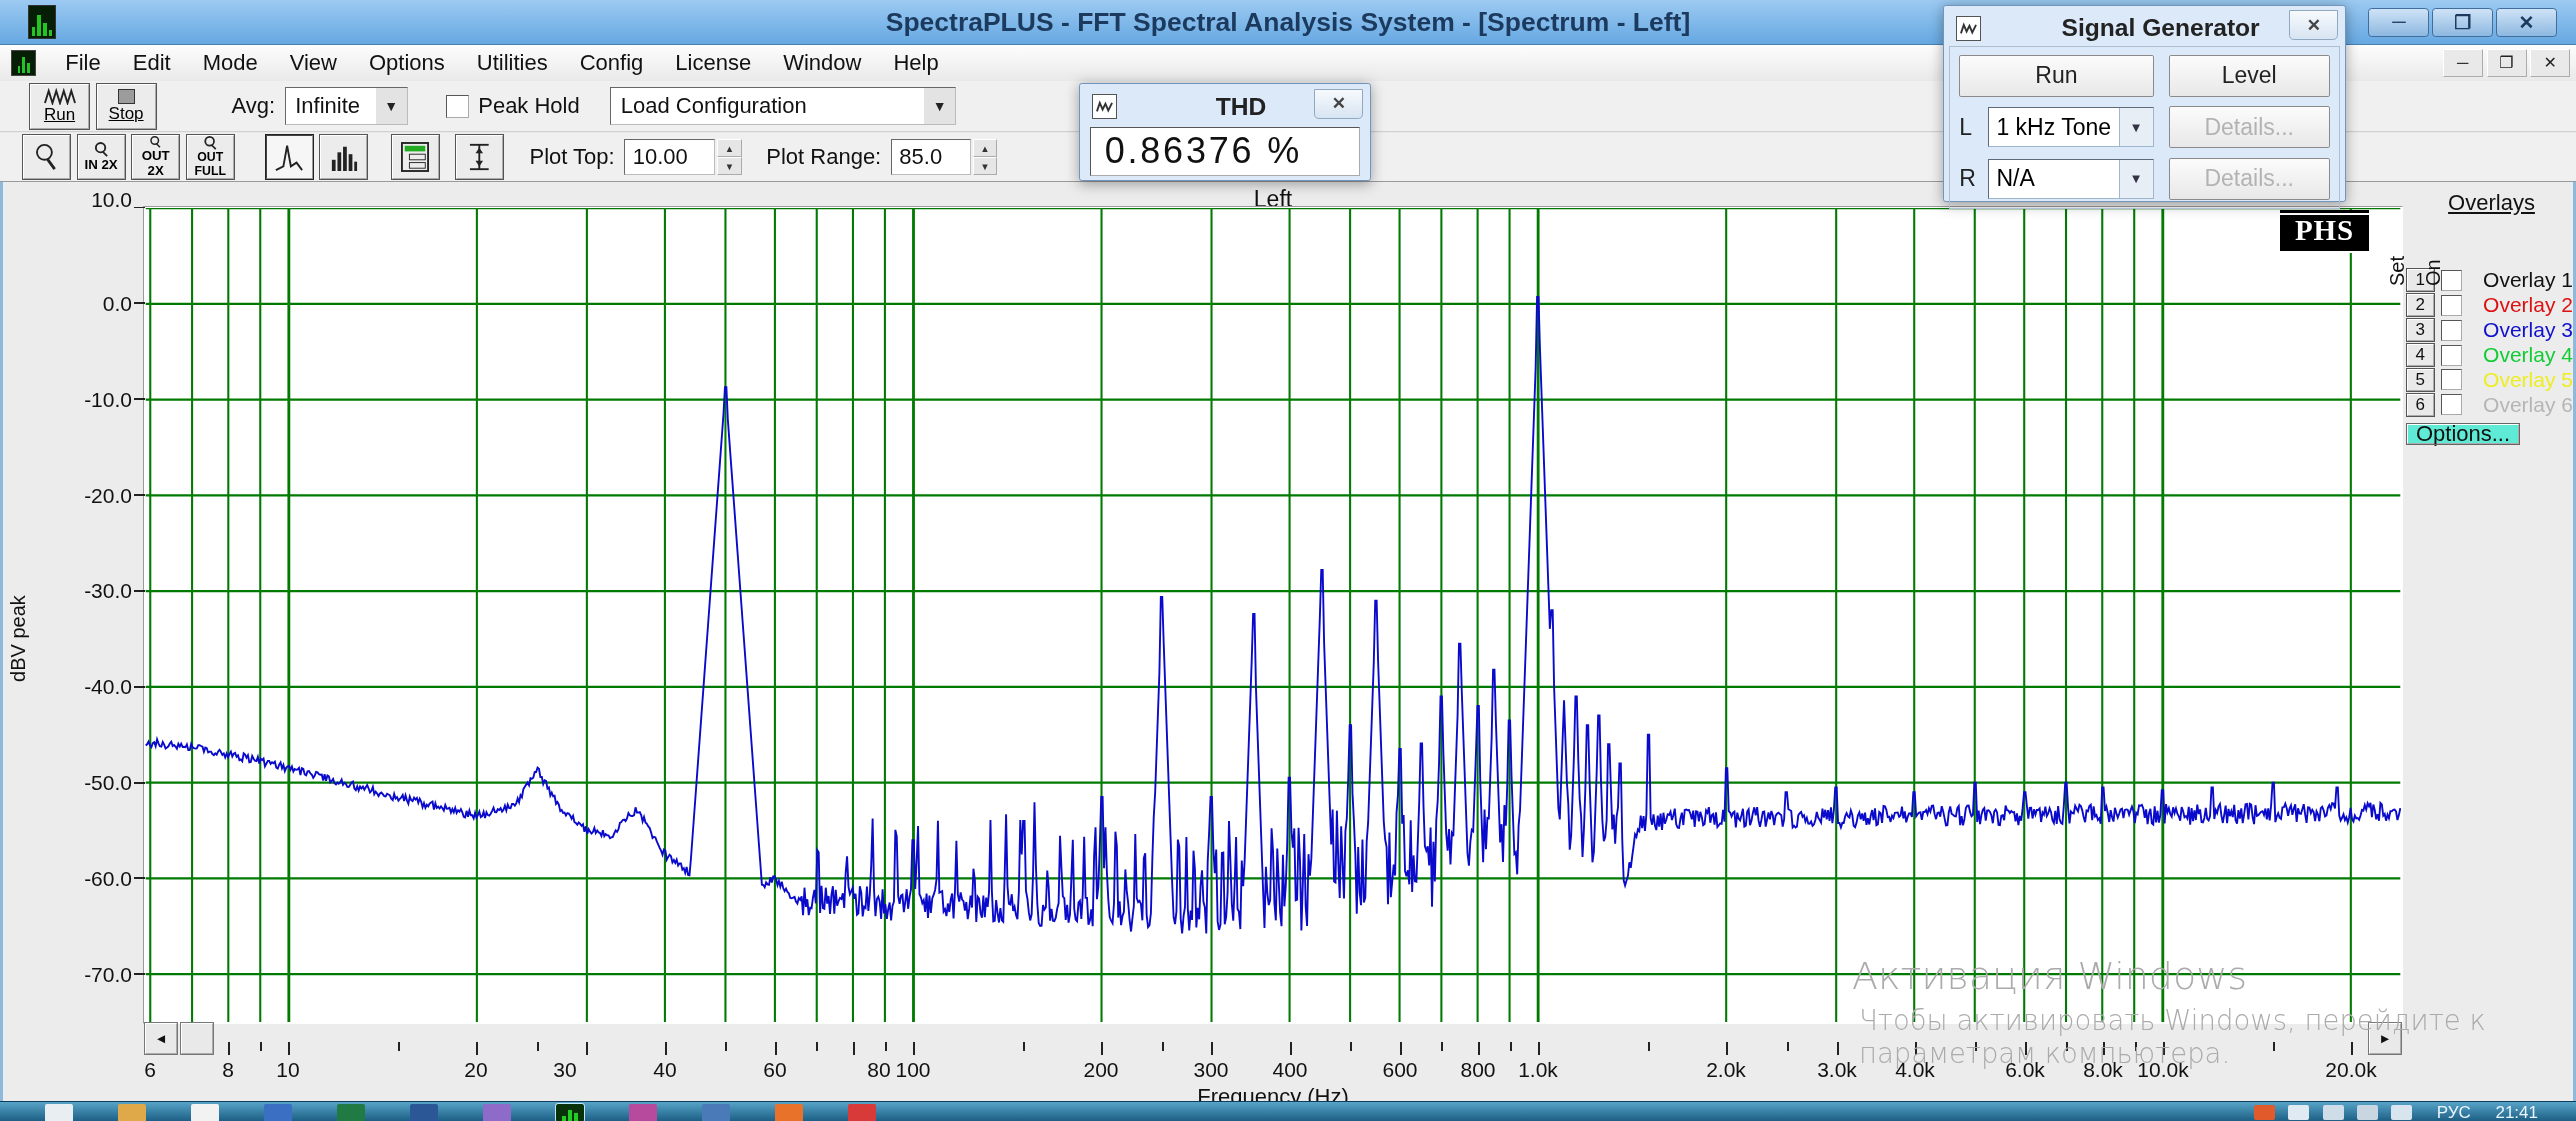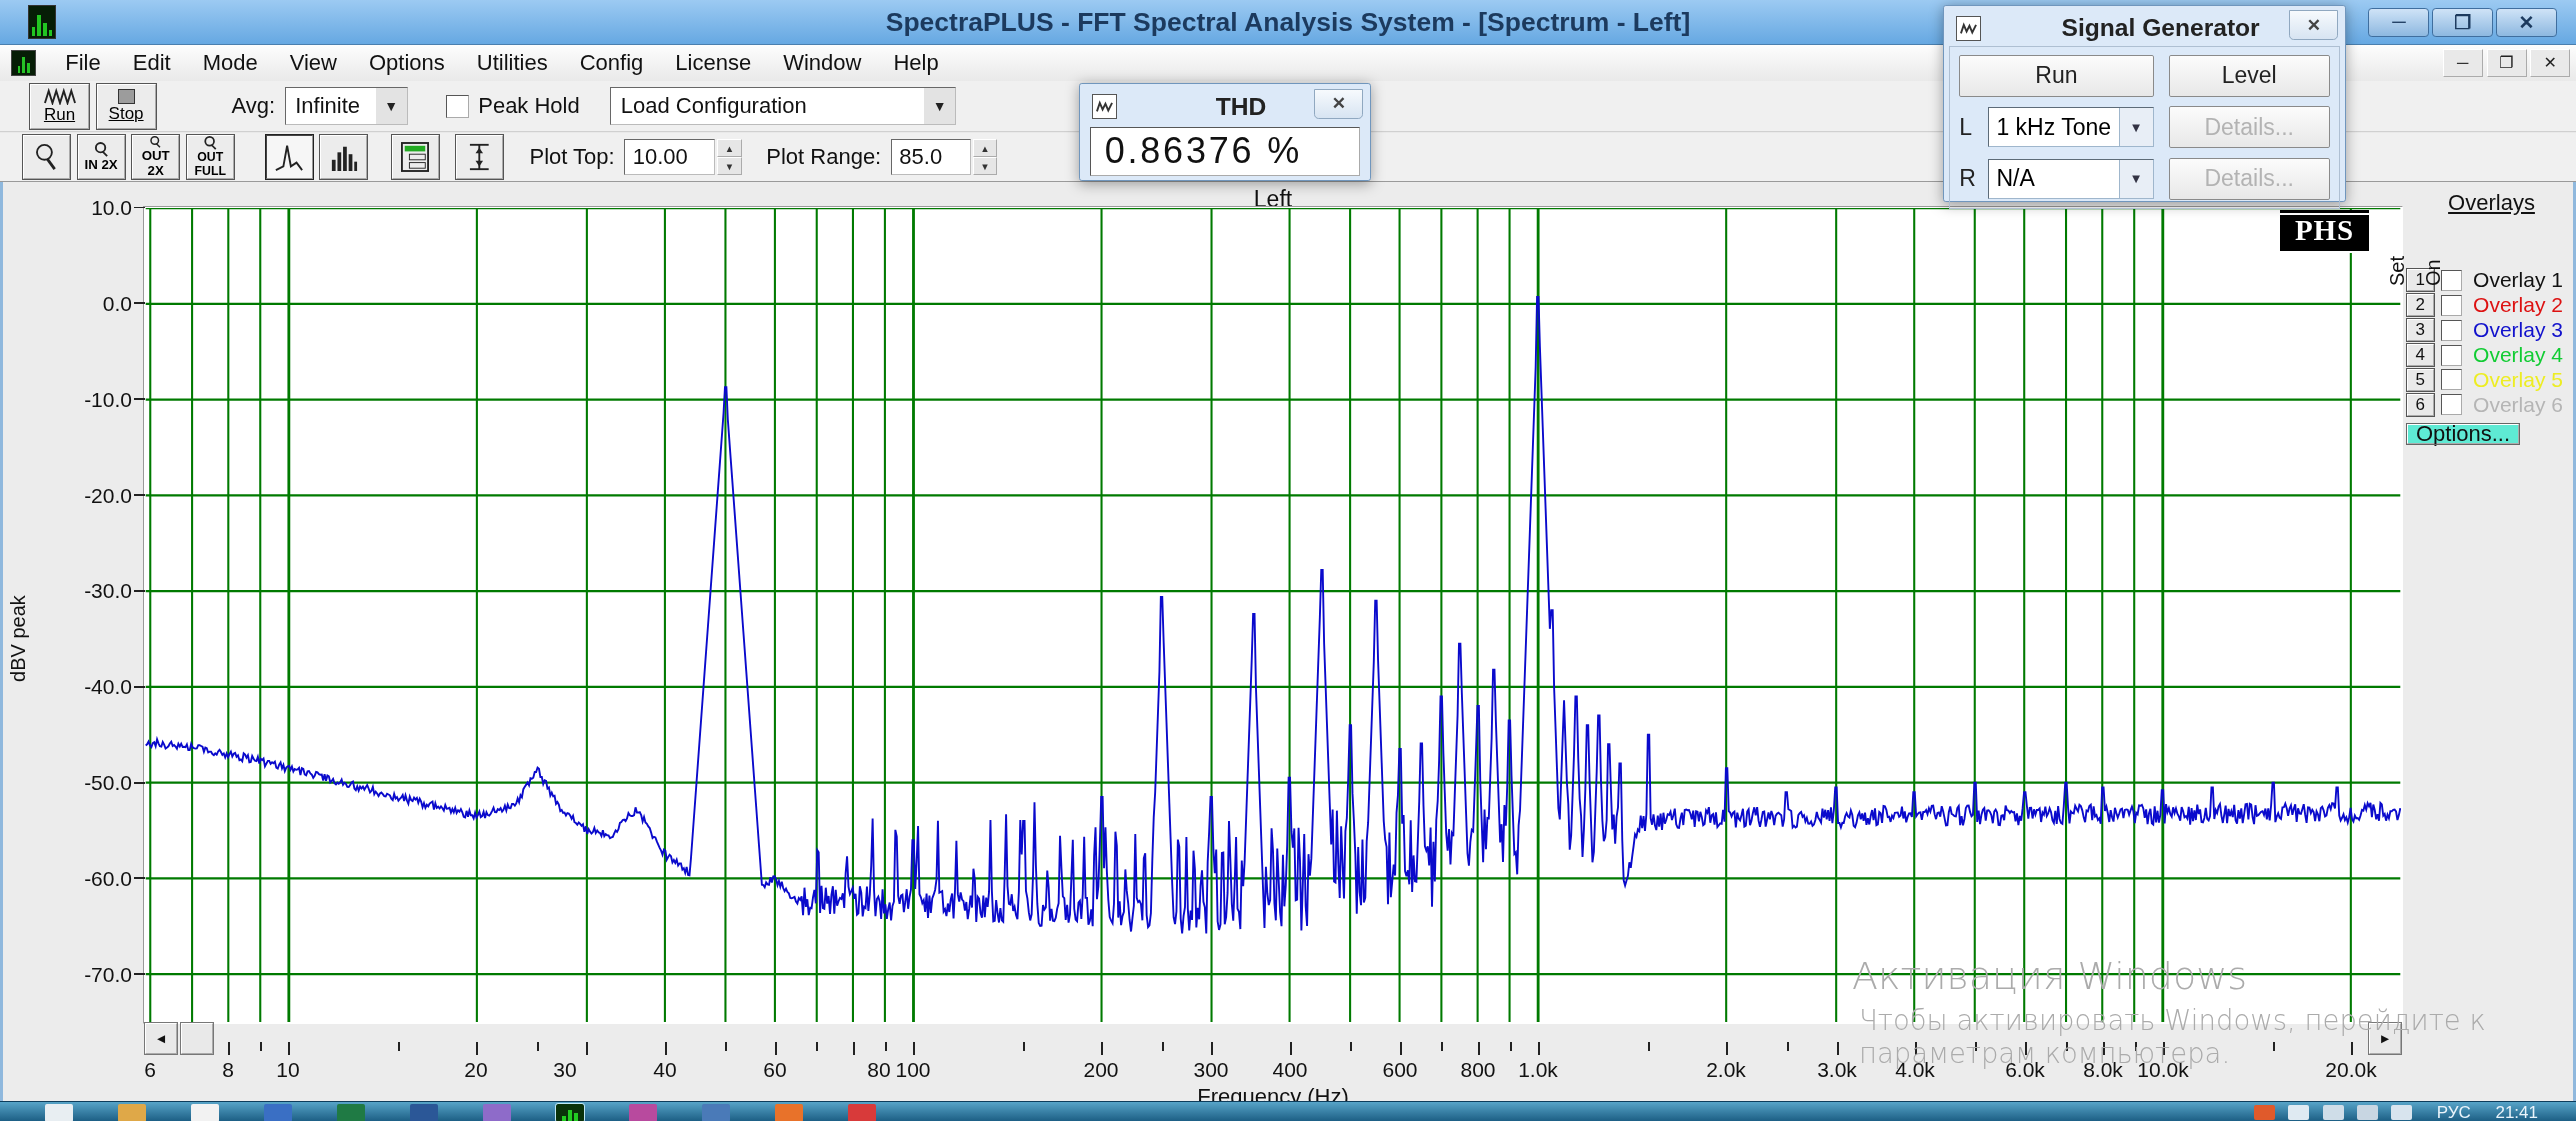--- a/index.html
+++ b/index.html
@@ -91,21 +91,21 @@
   .ovl{position:absolute;left:2404px;top:7.6px;width:169px;}
   .ovl-title{text-align:center;font-size:22px;color:#111;text-decoration:underline;margin-bottom:3.8px;}
   .ovl-cols{position:relative;height:49px;}
   .ovl-cols span{position:absolute;font-size:20px;color:#111;transform:rotate(-90deg);transform-origin:left bottom;}
   .set-col{left:1.9px;top:44px;}
   .on-col{left:38px;top:44px;}
   .ovl-row{display:flex;align-items:center;height:24px;margin-bottom:0.9px;}
   .ovl-num{width:26.5px;height:22px;background:#e9e9e9;border:1.9px outset #fff;outline:0.9px solid #555;
     font-size:17px;display:flex;align-items:center;justify-content:center;color:#111;}
   .ovl-chk{width:21px;height:21px;background:#fff;border:1.9px inset #aaa;margin-left:7.6px;}
-  .ovl-lbl{font-size:21px;margin-left:11px;white-space:nowrap;}
+  .ovl-lbl{font-size:21px;margin-left:21px;white-space:nowrap;}
   .ovl-opt{margin-top:7.6px;width:112px;height:20px;background:#5eead4;border:1.9px outset #fff;outline:0.9px solid #666;
     font-size:22px;display:flex;align-items:center;justify-content:center;color:#111;}
 
   
   .taskbar{position:absolute;left:0;top:1101px;width:2576px;height:20px;
     background:linear-gradient(#57a4c8,#1d5f85);border-top:0.9px solid #0d3d5c;display:flex;align-items:flex-start;}
   .tb-icon{width:28px;height:18px;margin-left:45px;border-radius:1.9px;}
   .tb-icon.active{outline:1.9px solid #bfe6f5;background:#0a320a !important;display:flex;align-items:flex-end;justify-content:center;gap:1.9px;}
   .tb-icon.active i{display:block;width:3.8px;background:#2c2;}
   .tray{position:absolute;right:38px;top:0.9px;display:flex;align-items:center;gap:24.6px;}
@@ -341,21 +341,21 @@
       <line x1="0" y1="404.70588235294116" x2="2382" y2="404.70588235294116" stroke="#007a00" stroke-width="2.4"></line>
       <line x1="0" y1="505.88235294117646" x2="2382" y2="505.88235294117646" stroke="#007a00" stroke-width="2.4"></line>
       <line x1="0" y1="607.0588235294118" x2="2382" y2="607.0588235294118" stroke="#007a00" stroke-width="2.4"></line>
       <line x1="0" y1="708.2352941176471" x2="2382" y2="708.2352941176471" stroke="#007a00" stroke-width="2.4"></line>
       <line x1="0" y1="809.4117647058823" x2="2382" y2="809.4117647058823" stroke="#007a00" stroke-width="2.4"></line>
       <polyline points="0.0,567.8 1.5,566.6 3.0,563.8 4.5,567.7 6.0,569.6 7.5,565.4 9.0,564.4 10.5,568.6 12.0,561.3 13.5,565.6 15.0,568.7 16.5,569.1 18.0,564.2 19.5,566.9 21.0,571.0 22.5,569.9 24.0,568.7 25.5,565.8 27.0,563.9 28.5,568.4 30.0,567.4 31.5,569.0 33.0,571.3 34.5,566.1 36.0,568.9 37.5,566.0 39.0,569.5 40.5,569.2 42.0,569.6 43.5,566.7 45.0,572.8 46.5,572.8 48.0,566.3 49.5,569.7 51.0,570.6 52.5,571.2 54.0,571.0 55.5,567.5 57.0,567.6 58.5,568.4 60.0,569.2 61.5,574.5 63.0,570.1 64.5,570.7 66.0,575.2 67.5,574.4 69.0,574.4 70.5,576.9 72.0,578.1 73.5,576.2 75.0,577.5 76.5,574.1 78.0,572.4 79.5,574.7 81.0,577.7 82.5,576.2 84.0,580.5 85.5,576.3 87.0,580.3 88.5,577.0 90.0,574.4 91.5,579.5 93.0,576.6 94.5,575.7 96.0,579.8 97.5,578.2 99.0,583.4 100.5,582.7 102.0,584.6 103.5,576.2 105.0,577.5 106.5,580.8 108.0,578.2 109.5,585.7 111.0,585.2 112.5,578.9 114.0,581.8 115.5,584.0 117.0,584.4 118.5,579.9 120.0,587.0 121.5,581.8 123.0,583.3 124.5,581.6 126.0,589.9 127.5,587.0 129.0,584.1 130.5,584.1 132.0,587.2 133.5,585.6 135.0,586.6 136.5,585.0 138.0,591.4 139.5,592.3 141.0,588.2 142.5,585.7 144.0,592.1 145.5,588.4 147.0,594.9 148.5,591.3 150.0,589.9 151.5,589.4 153.0,593.4 154.5,590.1 156.0,595.4 157.5,592.8 159.0,593.5 160.5,593.1 162.0,591.5 163.5,599.2 165.0,591.8 166.5,592.6 168.0,598.5 169.5,599.4 171.0,595.2 172.5,594.9 174.0,597.4 175.5,598.7 177.0,602.0 178.5,599.9 180.0,595.8 181.5,596.2 183.0,598.1 184.5,598.7 186.0,598.6 187.5,604.9 189.0,598.3 190.5,605.2 192.0,599.5 193.5,600.4 195.0,606.9 196.5,605.4 198.0,603.1 199.5,607.7 201.0,608.9 202.5,607.1 204.0,608.2 205.5,606.7 207.0,603.8 208.5,609.4 210.0,607.3 211.5,608.4 213.0,611.5 214.5,611.7 216.0,609.7 217.5,607.0 219.0,606.0 220.5,613.3 222.0,615.1 223.5,611.1 225.0,615.6 226.5,611.3 228.0,613.3 229.5,611.3 231.0,614.5 232.5,611.9 234.0,609.7 235.5,613.3 237.0,617.5 238.5,615.8 240.0,611.6 241.5,619.3 243.0,616.6 244.5,618.6 246.0,621.3 247.5,618.6 249.0,617.6 250.5,619.3 252.0,621.4 253.5,621.6 255.0,618.8 256.5,619.6 258.0,620.5 259.5,624.0 261.0,625.5 262.5,619.0 264.0,623.9 265.5,622.4 267.0,626.1 268.5,624.3 270.0,622.7 271.5,620.2 273.0,626.6 274.5,620.5 276.0,625.8 277.5,629.4 279.0,621.8 280.5,625.5 282.0,626.5 283.5,622.9 285.0,625.0 286.5,623.3 288.0,628.4 289.5,624.1 291.0,627.1 292.5,633.1 294.0,628.7 295.5,633.8 297.0,630.5 298.5,632.1 300.0,629.2 301.5,628.0 303.0,627.1 304.5,635.6 306.0,628.8 307.5,633.8 309.0,632.5 310.5,634.4 312.0,632.2 313.5,634.1 315.0,636.6 316.5,630.8 318.0,634.6 319.5,634.4 321.0,633.7 322.5,638.7 324.0,635.0 325.5,638.4 327.0,633.7 328.5,639.2 330.0,636.3 331.5,637.8 333.0,635.0 334.5,638.4 336.0,643.2 337.5,643.9 339.0,636.9 340.5,643.1 342.0,636.6 343.5,641.6 345.0,641.6 346.5,644.9 348.0,638.8 349.5,644.2 351.0,641.4 352.5,637.6 354.0,643.6 355.5,642.5 357.0,637.9 358.5,644.5 360.0,638.4 361.5,641.4 363.0,642.0 364.5,640.0 366.0,636.9 367.5,633.5 369.0,638.3 370.5,638.4 372.0,635.2 373.5,636.1 375.0,634.0 376.5,637.7 378.0,635.7 379.5,631.4 381.0,636.6 382.5,630.3 384.0,634.0 385.5,634.2 387.0,629.7 388.5,629.7 390.0,631.5 391.5,629.1 393.0,623.7 394.5,627.8 396.0,620.3 397.5,622.5 399.0,614.0 400.5,611.4 402.0,609.2 403.5,606.9 405.0,610.0 406.5,602.5 408.0,603.0 409.5,601.9 411.0,595.9 412.5,596.0 414.0,591.2 415.5,592.5 417.0,601.2 418.5,601.2 420.0,608.6 421.5,604.7 423.0,605.4 424.5,613.4 426.0,612.2 427.5,620.8 429.0,617.7 430.5,621.5 432.0,621.0 433.5,629.6 435.0,627.6 436.5,630.4 438.0,637.2 439.5,636.0 441.0,639.0 442.5,638.7 444.0,641.9 445.5,639.3 447.0,639.8 448.5,641.9 450.0,645.2 451.5,642.2 453.0,648.9 454.5,649.8 456.0,651.6 457.5,649.2 459.0,650.7 460.5,652.8 462.0,651.2 463.5,659.1 465.0,653.3 466.5,661.3 468.0,656.2 469.5,658.9 471.0,660.9 472.5,659.3 474.0,654.9 475.5,660.4 477.0,657.6 478.5,659.7 480.0,660.3 481.5,663.4 483.0,657.4 484.5,663.8 486.0,661.6 487.5,662.8 489.0,662.8 490.5,665.8 492.0,665.0 493.5,664.5 495.0,660.8 496.5,657.6 498.0,659.1 499.5,656.2 501.0,649.7 502.5,648.7 504.0,646.6 505.5,646.1 507.0,647.8 508.5,644.9 510.0,639.3 511.5,641.6 513.0,642.4 514.5,642.3 516.0,641.5 517.5,633.2 519.0,638.7 520.5,638.7 522.0,638.2 523.5,641.4 525.0,648.3 526.5,643.4 528.0,649.2 529.5,650.6 531.0,653.3 532.5,655.1 534.0,659.9 535.5,665.6 537.0,664.4 538.5,665.0 540.0,669.2 541.5,672.7 543.0,676.1 544.5,679.0 546.0,683.3 547.5,677.8 549.0,678.9 550.5,688.6 552.0,685.8 553.5,683.3 555.0,684.8 556.5,691.4 558.0,688.9 559.5,692.0 561.0,688.5 562.5,694.6 564.0,692.4 565.5,692.4 567.0,699.0 568.5,697.5 570.0,702.5 571.5,696.1 573.0,704.7 574.5,705.0 576.0,687.9 577.5,667.4 579.0,646.9 580.5,626.5 582.0,606.0 583.5,585.5 585.0,565.0 586.5,544.5 588.0,524.0 589.5,503.5 591.0,483.0 592.5,462.5 594.0,442.1 595.5,421.6 597.0,401.1 598.5,380.6 600.0,360.1 601.5,339.6 603.0,319.1 604.5,298.6 606.0,278.2 607.5,257.7 609.0,237.2 610.5,216.7 612.0,189.2 613.5,189.2 615.0,223.2 616.5,243.7 618.0,264.2 619.5,284.6 621.0,305.1 622.5,325.6 624.0,346.1 625.5,366.6 627.0,387.1 628.5,407.6 630.0,428.1 631.5,448.5 633.0,469.0 634.5,489.5 636.0,510.0 637.5,530.5 639.0,551.0 640.5,571.5 642.0,592.0 643.5,612.5 645.0,632.9 646.5,653.4 648.0,673.9 649.5,694.4 651.0,714.9 652.5,715.3 654.0,717.7 655.5,712.5 657.0,714.6 658.5,715.1 660.0,707.1 661.5,712.6 663.0,706.2 664.5,706.0 666.0,709.2 667.5,715.5 669.0,711.0 670.5,717.2 672.0,711.8 673.5,718.5 675.0,721.8 676.5,719.2 678.0,722.7 679.5,724.1 681.0,729.0 682.5,729.2 684.0,728.6 685.5,727.8 687.0,732.8 688.5,734.8 690.0,729.1 691.5,731.0 693.0,727.2 694.5,747.1 696.0,718.1 697.5,738.3 699.0,730.3 700.5,747.0 702.0,739.3 703.5,739.8 705.0,728.4 706.5,720.5 708.0,734.6 709.5,678.4 711.0,680.8 712.5,744.9 714.0,716.0 715.5,739.7 717.0,740.4 718.5,718.1 720.0,734.9 721.5,726.9 723.0,745.9 724.5,725.6 726.0,716.5 727.5,745.5 729.0,720.3 730.5,737.1 732.0,732.4 733.5,728.9 735.0,730.0 736.5,724.0 738.0,739.5 739.5,702.6 741.0,685.0 742.5,716.9 744.0,725.0 745.5,721.8 747.0,718.1 748.5,729.8 750.0,724.5 751.5,746.6 753.0,745.2 754.5,716.5 756.0,723.3 757.5,748.5 759.0,738.2 760.5,739.5 762.0,716.8 763.5,742.7 765.0,725.6 766.5,694.8 768.0,645.1 769.5,721.0 771.0,748.2 772.5,730.1 774.0,727.5 775.5,732.9 777.0,751.1 778.5,719.7 780.0,745.3 781.5,735.7 783.0,751.1 784.5,740.4 786.0,733.7 787.5,752.7 789.0,737.4 790.5,732.9 792.0,657.0 793.5,664.1 795.0,726.9 796.5,735.2 798.0,726.5 799.5,725.5 801.0,744.0 802.5,733.2 804.0,719.7 805.5,740.4 807.0,727.9 808.5,720.1 810.0,667.8 811.5,667.8 813.0,719.4 814.5,690.4 816.0,652.9 817.5,725.0 819.0,728.2 820.5,734.5 822.0,731.3 823.5,743.7 825.0,724.4 826.5,750.1 828.0,726.4 829.5,744.8 831.0,729.4 832.5,725.5 834.0,720.5 835.5,709.3 837.0,647.5 838.5,723.4 840.0,722.6 841.5,721.7 843.0,743.3 844.5,740.7 846.0,748.1 847.5,734.8 849.0,743.8 850.5,730.7 852.0,724.2 853.5,750.7 855.0,721.4 856.5,668.6 858.0,724.9 859.5,732.8 861.0,723.2 862.5,730.6 864.0,732.3 865.5,742.3 867.0,733.2 868.5,751.4 870.0,740.5 871.5,726.4 873.0,739.1 874.5,698.0 876.0,709.8 877.5,754.3 879.0,727.6 880.5,729.6 882.0,745.0 883.5,749.7 885.0,726.3 886.5,749.2 888.0,728.5 889.5,738.4 891.0,722.6 892.5,646.7 894.0,721.7 895.5,753.7 897.0,753.2 898.5,731.1 900.0,745.1 901.5,754.9 903.0,739.6 904.5,752.6 906.0,754.1 907.5,705.4 909.0,640.6 910.5,716.4 912.0,735.3 913.5,736.0 915.0,725.0 916.5,742.6 918.0,738.3 919.5,746.9 921.0,751.3 922.5,722.4 924.0,646.5 925.5,683.1 927.0,647.5 928.5,647.5 930.0,721.5 931.5,729.4 933.0,744.0 934.5,752.7 936.0,746.2 937.5,703.7 939.0,627.8 940.5,694.6 942.0,735.0 943.5,755.5 945.0,758.5 946.5,758.3 948.0,736.5 949.5,741.3 951.0,739.0 952.5,700.0 954.0,717.9 955.5,752.9 957.0,740.6 958.5,752.9 960.0,753.3 961.5,749.8 963.0,740.2 964.5,734.6 966.0,663.2 967.5,698.0 969.0,727.4 970.5,729.2 972.0,752.1 973.5,736.3 975.0,755.0 976.5,746.4 978.0,707.5 979.5,667.4 981.0,740.4 982.5,751.7 984.0,753.4 985.5,733.8 987.0,731.9 988.5,751.1 990.0,724.6 991.5,664.4 993.0,728.9 994.5,728.9 996.0,757.2 997.5,753.0 999.0,740.9 1000.5,758.8 1002.0,684.2 1003.5,654.3 1005.0,730.2 1006.5,716.9 1008.0,674.4 1009.5,622.2 1011.0,622.2 1012.5,697.5 1014.0,654.3 1015.5,701.2 1017.0,730.7 1018.5,749.1 1020.0,753.0 1021.5,755.7 1023.0,734.8 1024.5,658.9 1026.0,673.8 1027.5,749.7 1029.0,732.6 1030.5,757.7 1032.0,748.1 1033.5,743.5 1035.0,698.8 1036.5,721.5 1038.0,734.3 1039.5,752.2 1041.0,764.4 1042.5,750.2 1044.0,737.2 1045.5,661.3 1047.0,728.7 1048.5,733.3 1050.0,731.9 1051.5,735.5 1053.0,752.6 1054.5,686.9 1056.0,681.7 1057.5,747.2 1059.0,759.8 1060.5,757.9 1062.0,745.0 1063.5,688.9 1065.0,643.5 1066.5,617.5 1068.0,575.0 1069.5,532.5 1071.0,490.0 1072.5,410.8 1074.0,410.8 1075.5,459.0 1077.0,501.5 1078.5,544.0 1080.0,586.5 1081.5,629.0 1083.0,671.5 1084.5,714.0 1086.0,749.3 1087.5,756.6 1089.0,743.2 1090.5,667.3 1092.0,675.0 1093.5,750.9 1095.0,766.3 1096.5,748.2 1098.0,738.7 1099.5,664.6 1101.0,740.5 1102.5,763.3 1104.0,742.3 1105.5,752.1 1107.0,679.0 1108.5,698.6 1110.0,760.1 1111.5,739.3 1113.0,751.5 1114.5,715.8 1116.0,699.7 1117.5,733.0 1119.0,738.9 1120.5,766.4 1122.0,690.6 1123.5,659.9 1125.0,622.2 1126.5,622.2 1128.0,677.4 1129.5,702.9 1131.0,677.9 1132.5,753.8 1134.0,762.7 1135.5,757.2 1137.0,681.3 1138.5,680.9 1140.0,756.7 1141.5,749.2 1143.0,723.6 1144.5,647.7 1146.0,690.1 1147.5,735.6 1149.0,752.9 1150.5,713.8 1152.0,664.5 1153.5,740.3 1155.0,743.5 1156.5,761.8 1158.0,689.5 1159.5,716.6 1161.0,690.6 1162.5,648.1 1164.0,605.6 1165.5,563.1 1167.0,520.7 1168.5,478.2 1170.0,429.0 1171.5,429.0 1173.0,507.3 1174.5,549.8 1176.0,592.3 1177.5,634.8 1179.0,677.3 1180.5,719.8 1182.0,760.6 1183.5,696.1 1185.0,723.9 1186.5,736.5 1188.0,731.3 1189.5,655.4 1191.0,679.7 1192.5,734.6 1194.0,752.6 1195.5,676.8 1197.0,710.3 1198.5,744.0 1200.0,758.7 1201.5,683.2 1203.0,737.8 1204.5,715.5 1206.0,673.0 1207.5,602.0 1209.0,602.0 1210.5,658.4 1212.0,675.8 1213.5,655.5 1215.0,731.4 1216.5,730.7 1218.0,654.8 1219.5,689.2 1221.0,763.4 1222.5,713.9 1224.0,661.5 1225.5,737.4 1227.0,758.6 1228.5,682.7 1230.0,705.3 1231.5,687.4 1233.0,644.9 1234.5,602.4 1236.0,559.9 1237.5,517.5 1239.0,475.0 1240.5,432.5 1242.0,382.4 1243.5,382.4 1245.0,459.9 1246.5,502.4 1248.0,544.9 1249.5,587.4 1251.0,629.9 1252.5,672.4 1254.0,635.6 1255.5,711.5 1257.0,712.6 1258.5,636.7 1260.0,692.1 1261.5,728.9 1263.0,653.2 1264.5,692.3 1266.0,729.5 1267.5,658.3 1269.0,644.5 1270.5,602.0 1272.0,546.4 1273.5,546.4 1275.0,618.2 1276.5,648.2 1278.0,682.9 1279.5,745.7 1281.0,675.2 1282.5,722.5 1284.0,736.6 1285.5,667.3 1287.0,733.8 1288.5,728.5 1290.0,668.9 1291.5,649.4 1293.0,606.9 1294.5,564.4 1296.0,521.9 1297.5,479.4 1299.0,414.8 1300.5,414.8 1302.0,477.7 1303.5,520.2 1305.0,562.7 1306.5,605.2 1308.0,647.7 1309.5,667.2 1311.0,674.9 1312.5,735.7 1314.0,659.8 1315.5,728.2 1317.0,711.1 1318.5,693.8 1320.0,705.3 1321.5,639.1 1323.0,620.3 1324.5,571.6 1326.0,571.6 1327.5,650.4 1329.0,641.3 1330.5,700.7 1332.0,706.1 1333.5,699.7 1335.0,714.5 1336.5,646.8 1338.0,722.7 1339.5,684.0 1341.0,711.4 1342.5,711.8 1344.0,669.3 1345.5,626.8 1347.0,565.6 1348.5,565.6 1350.0,631.9 1351.5,674.4 1353.0,679.0 1354.5,674.4 1356.0,694.7 1357.5,654.5 1359.0,738.1 1360.5,669.5 1362.0,711.5 1363.5,646.6 1365.0,626.5 1366.5,584.0 1368.0,516.0 1369.5,516.0 1371.0,575.5 1372.5,618.0 1374.0,660.5 1375.5,679.1 1377.0,656.2 1378.5,693.5 1380.0,660.6 1381.5,663.6 1383.0,621.1 1384.5,578.6 1386.0,536.1 1387.5,460.4 1389.0,460.4 1390.5,512.1 1392.0,554.6 1393.5,597.0 1395.0,639.5 1396.5,682.0 1398.0,694.9 1399.5,669.6 1401.0,657.0 1402.5,658.5 1404.0,616.0 1405.5,573.5 1407.0,526.1 1408.5,526.1 1410.0,606.2 1411.5,648.7 1413.0,691.2 1414.5,635.5 1416.0,677.4 1417.5,644.4 1419.0,644.8 1420.5,602.4 1422.0,559.9 1423.5,487.7 1425.0,487.7 1426.5,543.0 1428.0,585.5 1429.5,628.0 1431.0,670.4 1432.5,651.0 1434.0,690.9 1435.5,630.7 1437.0,652.6 1438.5,610.2 1440.0,541.3 1441.5,541.3 1443.0,599.9 1444.5,642.4 1446.0,682.5 1447.5,680.7 1449.0,704.0 1450.5,652.3 1452.0,636.0 1453.5,593.5 1455.0,551.0 1456.5,508.5 1458.0,466.0 1459.5,423.5 1461.0,381.0 1462.5,338.5 1464.0,296.0 1465.5,253.5 1467.0,211.0 1468.5,168.6 1470.0,94.1 1471.5,94.1 1473.0,147.1 1474.5,189.6 1476.0,232.1 1477.5,274.6 1479.0,317.1 1480.5,359.6 1482.0,402.1 1483.5,444.6 1485.0,424.9 1486.5,424.9 1488.0,506.8 1489.5,549.2 1491.0,591.7 1492.5,634.2 1494.0,646.0 1495.5,603.5 1497.0,561.0 1498.5,520.0 1500.0,564.1 1501.5,606.6 1503.0,629.6 1504.5,677.9 1506.0,662.9 1507.5,620.4 1509.0,577.9 1510.5,516.0 1512.0,516.0 1513.5,581.6 1515.0,624.1 1516.5,642.5 1518.0,685.7 1519.5,656.4 1521.0,613.9 1522.5,546.4 1524.0,546.4 1525.5,606.3 1527.0,648.8 1528.5,691.3 1530.0,680.3 1531.5,637.8 1533.0,595.3 1534.5,536.2 1536.0,536.2 1537.5,604.7 1539.0,647.2 1540.5,669.0 1542.0,664.7 1543.5,646.6 1545.0,566.6 1546.5,566.6 1548.0,614.0 1549.5,656.5 1551.0,640.9 1552.5,671.7 1554.0,643.4 1555.5,633.3 1557.0,586.8 1558.5,586.8 1560.0,667.8 1561.5,710.3 1563.0,715.8 1564.5,710.6 1566.0,705.5 1567.5,691.2 1569.0,697.1 1570.5,685.1 1572.0,674.0 1573.5,661.7 1575.0,664.4 1576.5,656.6 1578.0,658.4 1579.5,642.0 1581.0,655.1 1582.5,642.5 1584.0,658.2 1585.5,640.2 1587.0,556.5 1588.5,556.5 1590.0,644.8 1591.5,651.6 1593.0,640.6 1594.5,652.2 1596.0,657.2 1597.5,642.0 1599.0,653.6 1600.5,639.8 1602.0,657.0 1603.5,638.9 1605.0,650.5 1606.5,646.3 1608.0,640.5 1609.5,641.2 1611.0,637.8 1612.5,646.6 1614.0,641.5 1615.5,634.6 1617.0,651.2 1618.5,654.7 1620.0,654.9 1621.5,645.0 1623.0,638.9 1624.5,651.9 1626.0,635.9 1627.5,635.5 1629.0,636.2 1630.5,636.1 1632.0,639.9 1633.5,645.9 1635.0,636.6 1636.5,653.9 1638.0,637.4 1639.5,637.9 1641.0,647.9 1642.5,638.0 1644.0,643.3 1645.5,652.1 1647.0,650.8 1648.5,636.4 1650.0,638.9 1651.5,633.0 1653.0,649.5 1654.5,641.6 1656.0,640.4 1657.5,651.6 1659.0,638.4 1660.5,654.0 1662.0,652.1 1663.5,650.1 1665.0,650.6 1666.5,635.8 1668.0,648.4 1669.5,591.9 1671.0,591.9 1672.5,637.2 1674.0,638.8 1675.5,642.8 1677.0,639.1 1678.5,637.8 1680.0,654.5 1681.5,638.8 1683.0,645.0 1684.5,647.0 1686.0,641.3 1687.5,634.7 1689.0,653.5 1690.5,652.5 1692.0,637.8 1693.5,635.4 1695.0,652.1 1696.5,647.4 1698.0,639.1 1699.5,633.2 1701.0,641.7 1702.5,633.0 1704.0,647.3 1705.5,653.8 1707.0,646.5 1708.5,638.0 1710.0,637.5 1711.5,653.6 1713.0,646.0 1714.5,638.7 1716.0,645.9 1717.5,637.0 1719.0,641.5 1720.5,651.9 1722.0,642.3 1723.5,639.9 1725.0,638.8 1726.5,640.2 1728.0,641.5 1729.5,653.6 1731.0,646.0 1732.5,617.2 1734.0,617.2 1735.5,635.2 1737.0,636.0 1738.5,637.0 1740.0,654.4 1741.5,652.6 1743.0,654.5 1744.5,653.6 1746.0,641.5 1747.5,639.4 1749.0,638.1 1750.5,643.2 1752.0,641.5 1753.5,648.1 1755.0,644.3 1756.5,650.4 1758.0,650.5 1759.5,648.2 1761.0,652.7 1762.5,651.3 1764.0,646.6 1765.5,638.0 1767.0,644.0 1768.5,646.4 1770.0,649.2 1771.5,634.5 1773.0,644.0 1774.5,635.8 1776.0,646.0 1777.5,636.1 1779.0,647.5 1780.5,633.3 1782.0,649.8 1783.5,636.8 1785.0,612.1 1786.5,612.1 1788.0,649.8 1789.5,649.8 1791.0,654.4 1792.5,649.6 1794.0,649.8 1795.5,642.6 1797.0,639.3 1798.5,642.7 1800.0,643.9 1801.5,636.5 1803.0,641.1 1804.5,652.8 1806.0,654.3 1807.5,649.6 1809.0,641.6 1810.5,638.6 1812.0,645.8 1813.5,639.6 1815.0,647.4 1816.5,638.9 1818.0,651.7 1819.5,644.7 1821.0,651.3 1822.5,642.1 1824.0,636.1 1825.5,646.6 1827.0,634.2 1828.5,652.1 1830.0,651.3 1831.5,638.0 1833.0,639.4 1834.5,649.6 1836.0,631.8 1837.5,632.2 1839.0,635.8 1840.5,643.5 1842.0,643.1 1843.5,648.6 1845.0,642.0 1846.5,644.5 1848.0,639.0 1849.5,638.8 1851.0,638.7 1852.5,643.3 1854.0,641.9 1855.5,632.5 1857.0,645.0 1858.5,637.6 1860.0,649.0 1861.5,643.3 1863.0,639.7 1864.5,639.5 1866.0,643.4 1867.5,617.2 1869.0,617.2 1870.5,642.8 1872.0,640.5 1873.5,638.7 1875.0,638.4 1876.5,646.3 1878.0,638.1 1879.5,638.1 1881.0,636.1 1882.5,640.4 1884.0,634.3 1885.5,637.9 1887.0,631.7 1888.5,631.4 1890.0,640.4 1891.5,645.7 1893.0,639.1 1894.5,638.6 1896.0,643.0 1897.5,632.0 1899.0,637.2 1900.5,644.6 1902.0,652.4 1903.5,652.1 1905.0,638.3 1906.5,632.3 1908.0,640.2 1909.5,641.1 1911.0,642.5 1912.5,642.8 1914.0,633.9 1915.5,631.7 1917.0,652.0 1918.5,642.4 1920.0,652.2 1921.5,645.5 1923.0,634.0 1924.5,631.5 1926.0,631.3 1927.5,638.3 1929.0,642.6 1930.5,641.1 1932.0,607.1 1933.5,607.1 1935.0,648.6 1936.5,636.6 1938.0,650.9 1939.5,641.0 1941.0,635.8 1942.5,634.0 1944.0,647.3 1945.5,636.6 1947.0,636.3 1948.5,638.1 1950.0,641.7 1951.5,650.0 1953.0,637.7 1954.5,635.6 1956.0,638.6 1957.5,651.9 1959.0,652.1 1960.5,642.1 1962.0,641.6 1963.5,646.7 1965.0,631.3 1966.5,636.3 1968.0,636.7 1969.5,639.2 1971.0,637.1 1972.5,638.5 1974.0,638.3 1975.5,648.1 1977.0,639.7 1978.5,652.0 1980.0,642.3 1981.5,647.3 1983.0,634.1 1984.5,617.2 1986.0,617.2 1987.5,631.8 1989.0,645.2 1990.5,633.8 1992.0,633.6 1993.5,645.0 1995.0,635.3 1996.5,640.9 1998.0,635.9 1999.5,636.0 2001.0,634.3 2002.5,648.7 2004.0,638.5 2005.5,640.9 2007.0,632.5 2008.5,642.5 2010.0,639.7 2011.5,634.2 2013.0,638.2 2014.5,646.8 2016.0,649.7 2017.5,636.8 2019.0,650.6 2020.5,632.0 2022.0,645.5 2023.5,649.7 2025.0,650.6 2026.5,631.7 2028.0,607.1 2029.5,607.1 2031.0,633.8 2032.5,650.2 2034.0,637.5 2035.5,639.2 2037.0,639.7 2038.5,631.5 2040.0,634.7 2041.5,637.4 2043.0,630.5 2044.5,631.9 2046.0,636.4 2047.5,643.8 2049.0,648.9 2050.5,636.6 2052.0,637.4 2053.5,631.8 2055.0,630.5 2056.5,646.8 2058.0,632.2 2059.5,642.8 2061.0,641.3 2062.5,646.6 2064.0,644.8 2065.5,650.5 2067.0,612.1 2068.5,612.1 2070.0,637.0 2071.5,632.4 2073.0,639.5 2074.5,648.7 2076.0,636.1 2077.5,643.6 2079.0,648.2 2080.5,633.7 2082.0,639.1 2083.5,644.0 2085.0,640.0 2086.5,635.3 2088.0,634.6 2089.5,644.6 2091.0,636.0 2092.5,635.4 2094.0,635.7 2095.5,641.0 2097.0,636.4 2098.5,632.4 2100.0,637.1 2101.5,649.8 2103.0,638.9 2104.5,640.6 2106.0,631.2 2107.5,631.5 2109.0,630.6 2110.5,634.4 2112.0,644.2 2113.5,635.4 2115.0,650.9 2116.5,639.7 2118.0,634.8 2119.5,650.0 2121.0,651.3 2122.5,632.2 2124.0,649.1 2125.5,636.8 2127.0,649.3 2128.5,641.1 2130.0,615.2 2131.5,615.2 2133.0,650.3 2134.5,629.8 2136.0,638.4 2137.5,634.1 2139.0,640.3 2140.5,643.0 2142.0,633.2 2143.5,639.3 2145.0,634.3 2146.5,640.0 2148.0,642.7 2149.5,647.3 2151.0,632.9 2152.5,637.2 2154.0,643.7 2155.5,642.5 2157.0,645.1 2158.5,632.7 2160.0,651.4 2161.5,634.0 2163.0,647.8 2164.5,636.4 2166.0,646.6 2167.5,630.4 2169.0,640.3 2170.5,635.4 2172.0,648.7 2173.5,649.0 2175.0,644.4 2176.5,633.9 2178.0,645.4 2179.5,647.0 2181.0,642.4 2182.5,612.1 2184.0,612.1 2185.5,645.6 2187.0,636.0 2188.5,639.2 2190.0,632.3 2191.5,629.6 2193.0,641.9 2194.5,649.7 2196.0,640.9 2197.5,631.4 2199.0,650.0 2200.5,634.9 2202.0,642.5 2203.5,637.3 2205.0,643.5 2206.5,630.6 2208.0,646.8 2209.5,650.4 2211.0,636.2 2212.5,645.1 2214.0,634.2 2215.5,649.8 2217.0,640.6 2218.5,629.9 2220.0,629.5 2221.5,645.9 2223.0,629.5 2224.5,630.4 2226.0,643.7 2227.5,651.0 2229.0,631.0 2230.5,642.2 2232.0,641.5 2233.5,639.7 2235.0,638.0 2236.5,637.3 2238.0,641.3 2239.5,634.5 2241.0,646.0 2242.5,634.3 2244.0,646.9 2245.5,631.3 2247.0,607.1 2248.5,607.1 2250.0,648.8 2251.5,643.0 2253.0,639.4 2254.5,644.2 2256.0,645.5 2257.5,633.3 2259.0,633.1 2260.5,629.3 2262.0,634.1 2263.5,642.1 2265.0,634.5 2266.5,631.1 2268.0,641.1 2269.5,634.7 2271.0,630.0 2272.5,648.7 2274.0,634.2 2275.5,639.7 2277.0,640.1 2278.5,635.2 2280.0,629.9 2281.5,641.0 2283.0,649.6 2284.5,633.2 2286.0,633.5 2287.5,639.3 2289.0,635.8 2290.5,638.3 2292.0,647.8 2293.5,637.3 2295.0,640.5 2296.5,647.9 2298.0,634.1 2299.5,632.5 2301.0,636.4 2302.5,642.8 2304.0,641.7 2305.5,633.8 2307.0,630.9 2308.5,635.1 2310.0,628.9 2311.5,629.3 2313.0,634.5 2314.5,612.1 2316.0,612.1 2317.5,641.8 2319.0,647.0 2320.5,644.2 2322.0,640.5 2323.5,646.6 2325.0,643.8 2326.5,649.3 2328.0,643.6 2329.5,633.8 2331.0,645.6 2332.5,648.2 2334.0,641.8 2335.5,644.8 2337.0,644.5 2338.5,646.4 2340.0,641.8 2341.5,635.8 2343.0,636.6 2344.5,630.8 2346.0,635.6 2347.5,628.8 2349.0,632.1 2350.5,628.4 2352.0,643.6 2353.5,630.2 2355.0,635.9 2356.5,645.9 2358.0,640.4 2359.5,647.4 2361.0,628.6 2362.5,630.1 2364.0,642.1 2365.5,640.2 2367.0,647.3 2368.5,640.9 2370.0,644.8 2371.5,637.3 2373.0,637.4 2374.5,635.9 2376.0,635.6 2377.5,637.6 2379.0,646.7 2380.5,641.4 2382.0,634.1 " fill="none" stroke="#0a0acc" stroke-width="2"></polyline>
     </svg>
   <div class="phs">PHS</div>
   <div class="dbv-label">dBV peak</div>
   <div id="y-labels">
-      <div class="ylab" style="left: 49px; top: 14px;">10.0</div>
+      <div class="ylab" style="left: 49px; top: 6px;">10.0</div>
       <div class="ytick" style="left: 131px; top: 24.6px;"></div>
       <div class="ylab" style="left: 49px; top: 110px;">0.0</div>
       <div class="ytick" style="left: 131px; top: 120px;"></div>
       <div class="ylab" style="left: 49px; top: 206px;">-10.0</div>
       <div class="ytick" style="left: 131px; top: 216px;"></div>
       <div class="ylab" style="left: 49px; top: 302px;">-20.0</div>
       <div class="ytick" style="left: 131px; top: 312px;"></div>
       <div class="ylab" style="left: 49px; top: 397px;">-30.0</div>
       <div class="ytick" style="left: 131px; top: 408px;"></div>
       <div class="ylab" style="left: 49px; top: 493px;">-40.0</div>

